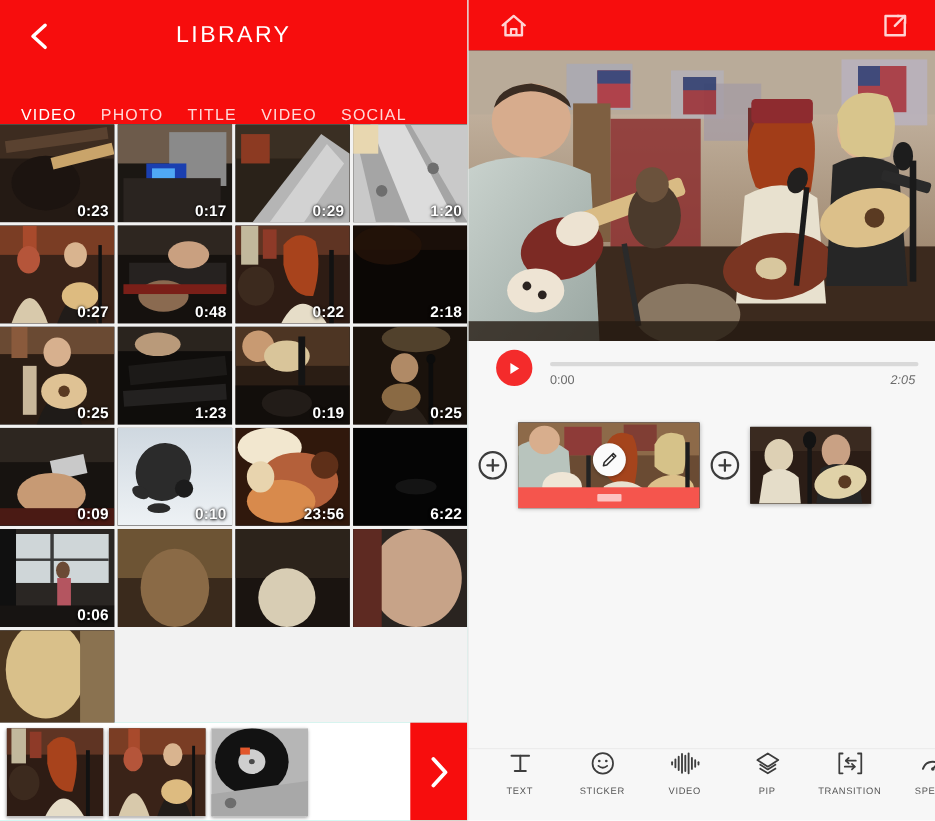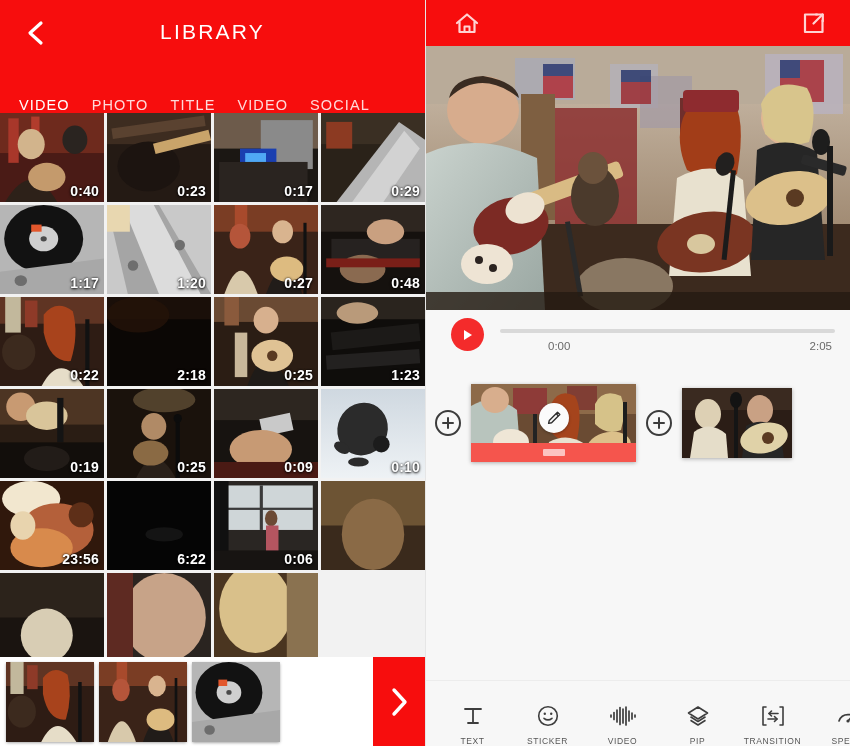--- a/index.html
+++ b/index.html
@@ -114,25 +114,25 @@
     border-radius: 50%; background: #F42B2B; cursor: pointer;
     display: flex; align-items: center; justify-content: center;
   }
   #progress-track {
     position: absolute; left: 75px; top: 19px; width: 335px; height: 4px;
     background: #d9d9d9; border-radius: 2px; cursor: pointer;
   }
   #progress-fill { height: 100%; width: 0%; background: #F42B2B; border-radius: 2px; }
   #time-start {
     position: absolute; left: 75px; top: 30px;
-    font-size: 11.5px; color: #6a6a6a; margin-left: 48px;
+    font-size: 11.5px; color: #6a6a6a;
   }
   #time-end {
     position: absolute; right: 18px; top: 30px;
-    font-size: 11.5px; color: #6a6a6a;
+    font-size: 11.5px; color: #6a6a6a; font-style: italic;
   }
 
   
   #clip-track {
     position: absolute; left: 0; top: 368px; width: 425px; height: 110px;
     display: flex; align-items: center; gap: 0;
   }
   .add-btn {
     flex: 0 0 auto; width: 26px; height: 26px; border-radius: 50%;
     border: 2px solid #3c3c3c; display: flex; align-items: center;
@@ -155,21 +155,21 @@
     position: absolute; left: 50%; top: 43%; transform: translate(-50%,-50%);
     width: 30px; height: 30px; border-radius: 50%; background: #fbfbfb;
     display: flex; align-items: center; justify-content: center;
     box-shadow: 0 1px 3px rgba(0,0,0,.3);
   }
   .clip.partial { width: 110px; height: 70px; }
 
   
   #bottom-toolbar {
     position: absolute; left: 0; bottom: 0; width: 425px; height: 66px;
-    background: #f7f7f7; display: flex; align-items: flex-end;
+    background: #f7f7f7; display: flex; align-items: flex-start;
     padding: 0 10px; border-top: 1px solid #ececec;
   }
   .tool {
     flex: 0 0 auto; width: 75px; display: flex; flex-direction: column;
     align-items: center; justify-content: center; gap: 7px; cursor: pointer;
   }
   .tool .tool-ico { height: 26px; display: flex; align-items: center; justify-content: center; }
   .tool .tool-label {
     font-size: 8.5px; color: #565656; letter-spacing: .6px; white-space: nowrap;
   }
@@ -210,33 +210,20 @@
           
         </div>
         <div class="tab">
           <span>SOCIAL</span>
           
         </div>
       </div>
     </div>
 
     <div id="media-grid">
-        <div class="media-cell">
-          <div class="thumb-art"><svg viewBox="0 0 104 89" preserveAspectRatio="none" width="100%" height="100%">
-              <rect width="104" height="89" fill="#4a1b16"></rect>
-              <rect x="0" y="0" width="104" height="40.050000000000004" fill="#6e2a1d"></rect>
-       <rect x="8.32" y="5.34" width="10.4" height="44.5" fill="#a8372a"></rect>
-       <rect x="31.2" y="3.56" width="8.32" height="40.050000000000004" fill="#b13c2c"></rect>
-       <ellipse cx="31.2" cy="31.15" rx="13.52" ry="15.13" fill="#d2b48c"></ellipse>
-       <ellipse cx="74.88" cy="26.7" rx="12.48" ry="14.24" fill="#2a2420"></ellipse>
-       <path d="M5.2 89 Q31.2 44.5 57.2 89 Z" fill="#2d2119"></path>
-       <ellipse cx="46.800000000000004" cy="64.08" rx="18.72" ry="14.24" fill="#c49a6c"></ellipse>
-            </svg></div>
-          <span class="dur">0:40</span>
-        </div>
         <div class="media-cell">
           <div class="thumb-art"><svg viewBox="0 0 104 89" preserveAspectRatio="none" width="100%" height="100%">
               <rect width="104" height="89" fill="#241a14"></rect>
               <rect x="0" y="0" width="104" height="31.15" fill="#3d2c20"></rect>
        <rect x="5.2" y="8.9" width="93.60000000000001" height="10.68" fill="#5a4230" transform="rotate(-8 52 17.8)"></rect>
        <ellipse cx="41.6" cy="53.4" rx="31.2" ry="24.92" fill="#1c1410"></ellipse>
        <rect x="46.800000000000004" y="26.7" width="57.2" height="10.68" fill="#c9a46a" transform="rotate(-14 62.4 32.04)"></rect>
             </svg></div>
           <span class="dur">0:23</span>
         </div>
@@ -253,32 +240,20 @@
         </div>
         <div class="media-cell">
           <div class="thumb-art"><svg viewBox="0 0 104 89" preserveAspectRatio="none" width="100%" height="100%">
               <rect width="104" height="89" fill="#2a2219"></rect>
               <rect x="0" y="0" width="104" height="31.15" fill="#3a2f23"></rect>
        <path d="M15.6 89 L78 8.9 L104 26.7 L104 89 Z" fill="#b5b5b5"></path>
        <path d="M31.2 89 L83.2 17.8 L98.8 35.6 L62.4 89 Z" fill="#d2d2d2"></path>
        <rect x="5.2" y="8.9" width="26" height="26.7" fill="#8c3a22"></rect>
             </svg></div>
           <span class="dur">0:29</span>
-        </div>
-        <div class="media-cell">
-          <div class="thumb-art"><svg viewBox="0 0 104 89" preserveAspectRatio="none" width="100%" height="100%">
-              <rect width="104" height="89" fill="#b6b6b6"></rect>
-       <ellipse cx="43.68" cy="33.82" rx="39.52" ry="33.82" fill="#121212"></ellipse>
-       <ellipse cx="43.68" cy="33.82" rx="14.560000000000002" ry="12.46" fill="#cfcfcf"></ellipse>
-       <ellipse cx="43.68" cy="33.82" rx="3.12" ry="2.67" fill="#4a4a4a"></ellipse>
-       <rect x="31.2" y="19.580000000000002" width="10.4" height="7.12" fill="#e2572c"></rect>
-       <path d="M0 66.75 L104 53.4 L104 89 L0 89 Z" fill="#a8a8a8"></path>
-       <ellipse cx="20.8" cy="75.64999999999999" rx="6.24" ry="5.34" fill="#6d6d6d"></ellipse>
-            </svg></div>
-          <span class="dur">1:17</span>
         </div>
         <div class="media-cell">
           <div class="thumb-art"><svg viewBox="0 0 104 89" preserveAspectRatio="none" width="100%" height="100%">
               <rect width="104" height="89" fill="#c9c9c9"></rect>
        <path d="M0 0 L52 0 L104 89 L20.8 89 Z" fill="#a5a5a5"></path>
        <path d="M15.6 0 L46.800000000000004 0 L93.60000000000001 89 L52 89 Z" fill="#dcdcdc"></path>
        <rect x="0" y="0" width="22.88" height="26.7" fill="#e8d7b0"></rect>
        <ellipse cx="26" cy="60.52" rx="5.2" ry="5.34" fill="#6e6e6e"></ellipse>
        <ellipse cx="72.8" cy="40.050000000000004" rx="5.2" ry="5.34" fill="#6e6e6e"></ellipse>
             </svg></div>

